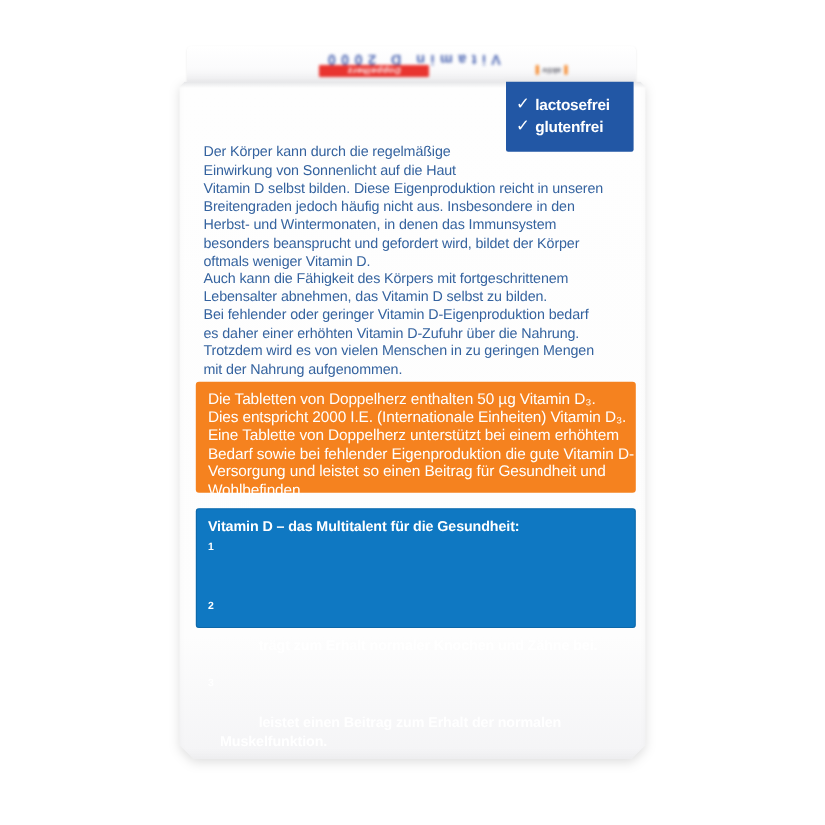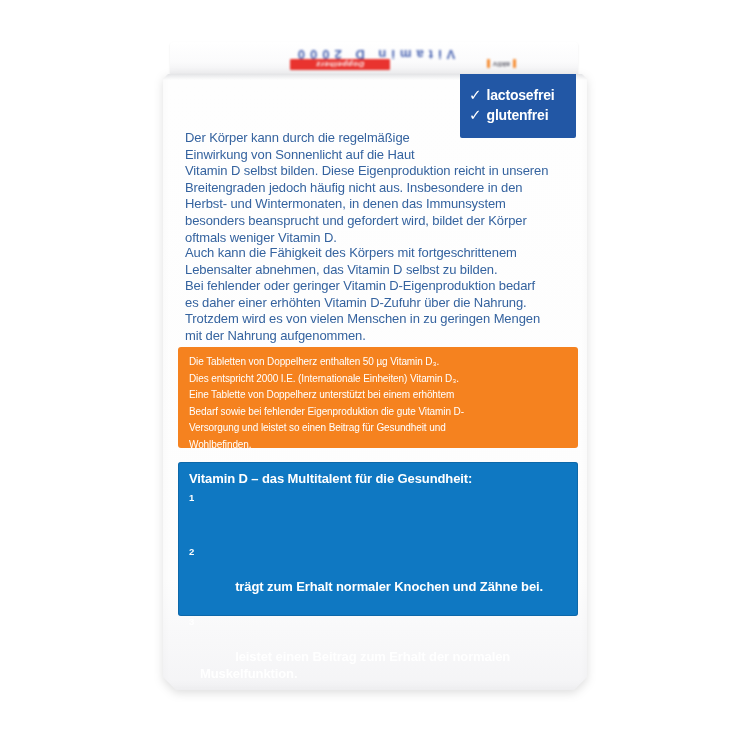--- a/index.html
+++ b/index.html
@@ -72,26 +72,26 @@
   .p2{left:22px;top:56px;}
   .p3{left:22px;top:171px;}
 
   
   .orange-box{
     position:absolute;left:15px;top:273px;width:400px;height:101px;
     background:#f5821f;border-radius:3px;box-sizing:border-box;
     padding:7px 11px;
   }
   .orange-box .lines{
-    color:#ffffff;font-size:10px;line-height:16.5px;letter-spacing:-0.1px;white-space:pre;
+    color:#ffffff;font-size:14px;line-height:16.5px;letter-spacing:-0.1px;white-space:pre;
   }
 
   
   .blue-box{
-    position:absolute;left:15px;top:388px;width:400px;height:154px;
+    position:absolute;left:15px;top:388px;width:400px;height:109px;
     background:#0f78c2;border-radius:3px;box-sizing:border-box;
     padding:8px 11px;box-shadow:inset 0 0 0 1px rgba(12,84,140,0.45);
   }
   .blue-title{
     color:#ffffff;font-size:13px;font-weight:bold;line-height:17px;
     letter-spacing:-0.1px;margin-bottom:4px;white-space:pre;
   }
   .blue-item{
     position:relative;padding-left:11px;margin-top:4.5px;
     color:#ffffff;font-size:13px;font-weight:bold;line-height:16.5px;

